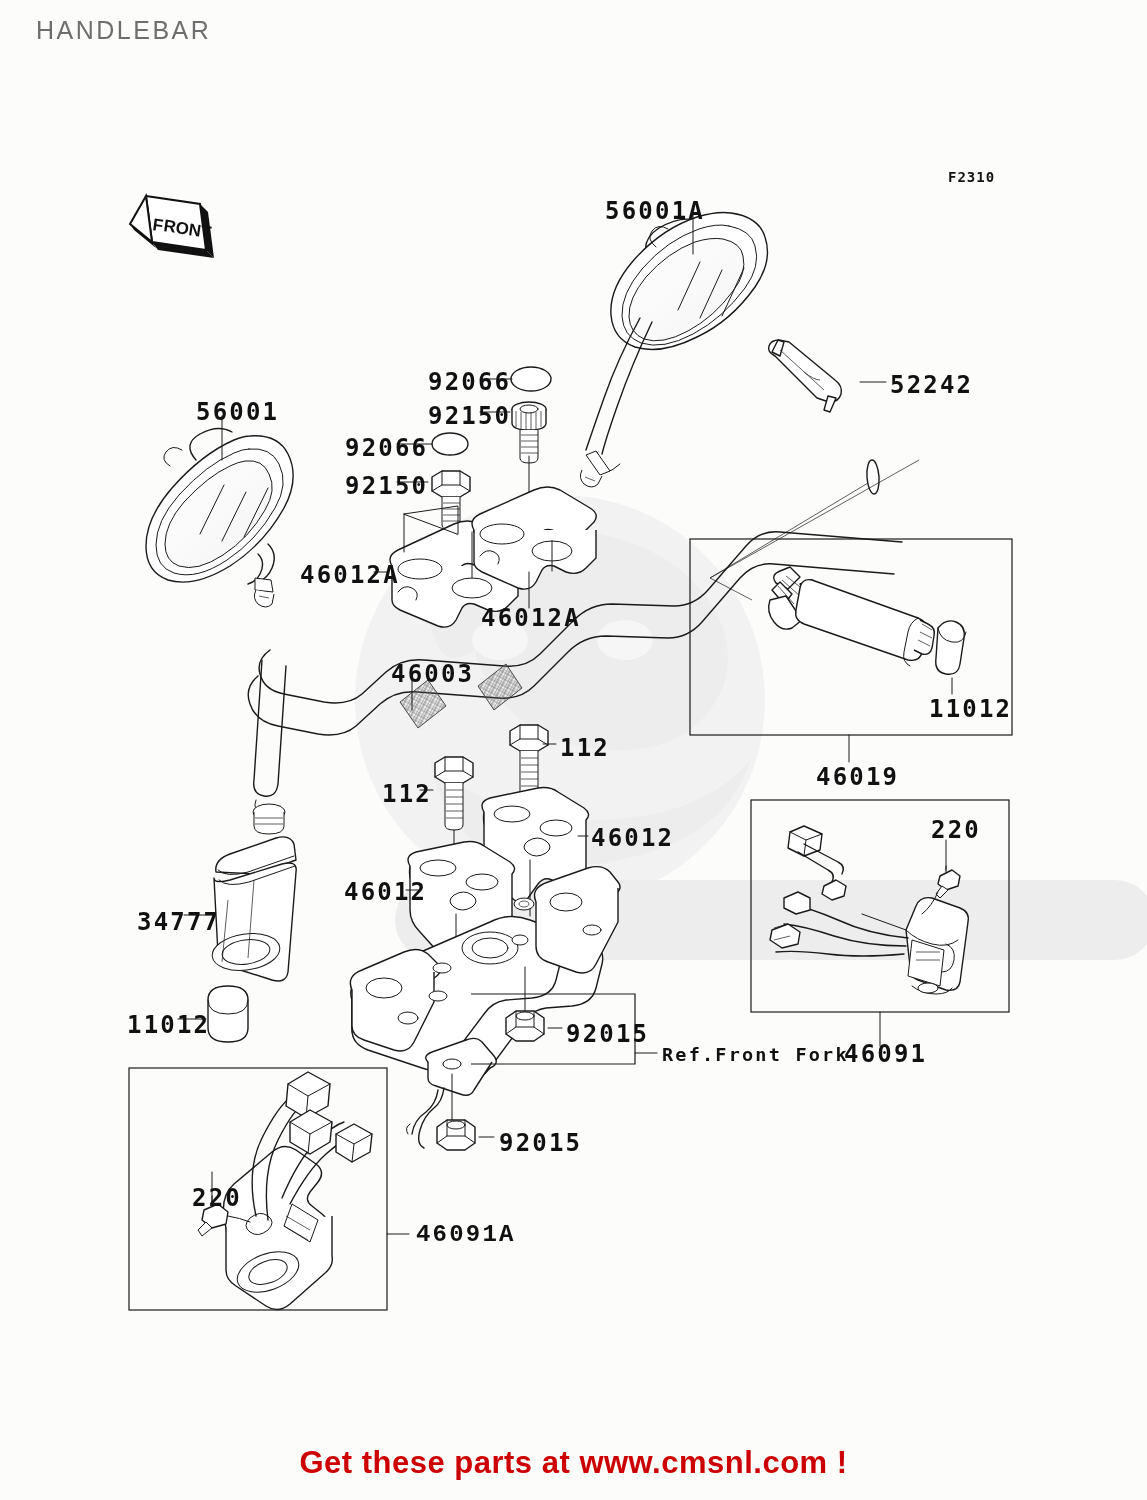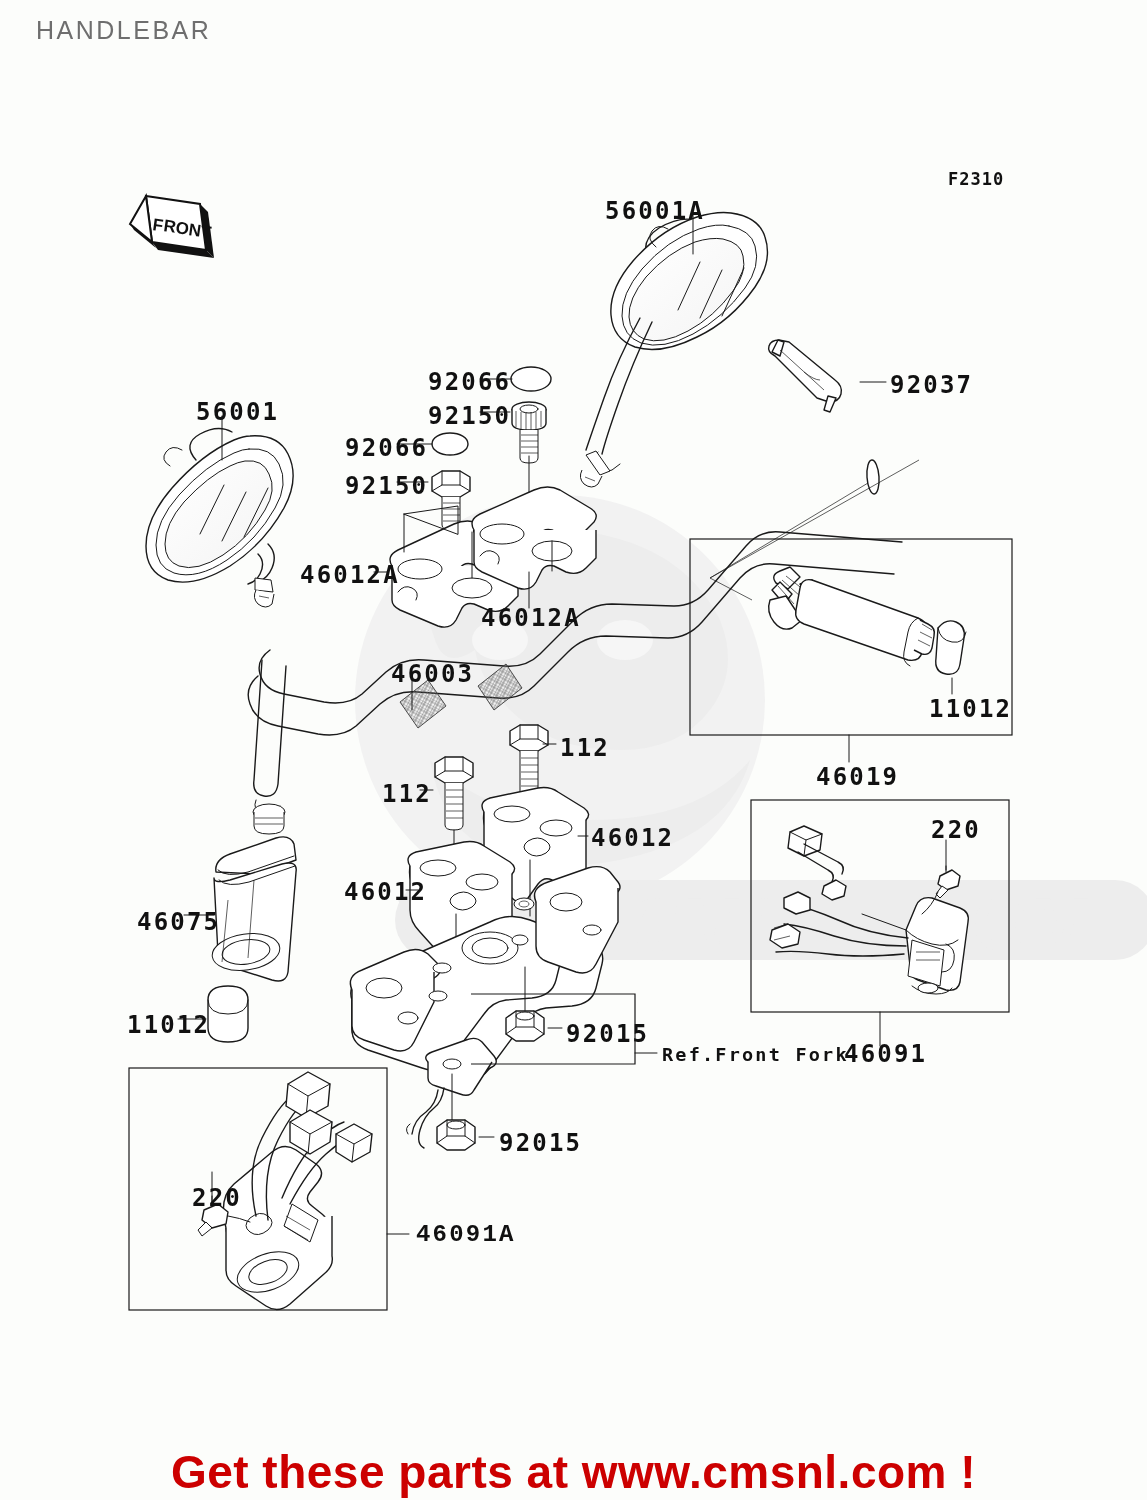--- a/index.html
+++ b/index.html
@@ -13,26 +13,26 @@
   #art{position:absolute;left:0;top:0;}
 
   .page-title{
     position:absolute;left:36px;top:16px;
     font-family:"Liberation Sans","DejaVu Sans",sans-serif;
     font-size:25px;letter-spacing:2.5px;color:#6e6e6e;font-weight:400;
     white-space:nowrap;
   }
   .sheet-code{
     position:absolute;left:948px;top:169px;
-    font-size:17px;font-weight:bold;color:#111;letter-spacing:1px;
+    font-size:14px;font-weight:bold;color:#111;letter-spacing:1px;
   }
   .footer-text{
     position:absolute;left:0;top:1445px;width:1147px;text-align:center;
     font-family:"Liberation Sans","DejaVu Sans",sans-serif;
-    font-size:46px;font-weight:bold;color:#cc0000;letter-spacing:0.5px;
+    font-size:31px;font-weight:bold;color:#cc0000;letter-spacing:0.5px;
   }
   .plabel{
     position:absolute;
     font-size:24px;font-weight:bold;color:#111;
     letter-spacing:2.2px;white-space:nowrap;line-height:1;
   }
   .reflabel{
     position:absolute;
     font-size:18.5px;font-weight:bold;color:#111;
     letter-spacing:2.2px;white-space:nowrap;line-height:1;
@@ -425,34 +425,34 @@
       <line x1="212" y1="1202" x2="212" y2="1172" class="lnt"></line>
       <line x1="387" y1="1234" x2="409" y2="1234" class="lnt"></line>
     </g>
 
   </svg>
 
   <div class="page-title">HANDLEBAR</div>
   <div class="sheet-code">F2310</div>
 
   <div class="plabel" style="left:655px;top:199px;transform:translateX(-50%);">56001A</div>
-  <div class="plabel" style="left:890px;top:373px;">92037</div>
+  <div class="plabel" style="left:890px;top:373px;">52242</div>
   <div class="plabel" style="left:428px;top:370px;">92066</div>
   <div class="plabel" style="left:428px;top:404px;">92150</div>
   <div class="plabel" style="left:345px;top:436px;">92066</div>
   <div class="plabel" style="left:345px;top:474px;">92150</div>
   <div class="plabel" style="left:196px;top:400px;">56001</div>
   <div class="plabel" style="left:300px;top:563px;">46012A</div>
   <div class="plabel" style="left:481px;top:606px;">46012A</div>
   <div class="plabel" style="left:391px;top:662px;">46003</div>
   <div class="plabel" style="left:560px;top:736px;">112</div>
   <div class="plabel" style="left:382px;top:782px;">112</div>
   <div class="plabel" style="left:591px;top:826px;">46012</div>
   <div class="plabel" style="left:344px;top:880px;">46012</div>
-  <div class="plabel" style="left:137px;top:910px;">46075</div>
+  <div class="plabel" style="left:137px;top:910px;">34777</div>
   <div class="plabel" style="left:127px;top:1013px;">11012</div>
   <div class="plabel" style="left:929px;top:697px;">11012</div>
   <div class="plabel" style="left:816px;top:765px;">46019</div>
   <div class="plabel" style="left:931px;top:818px;">220</div>
   <div class="plabel" style="left:844px;top:1042px;">46091</div>
   <div class="plabel" style="left:566px;top:1022px;">92015</div>
   <div class="plabel" style="left:499px;top:1131px;">92015</div>
   <div class="plabel" style="left:192px;top:1186px;">220</div>
   <div class="plabel" style="left:416px;top:1223px;font-family:Liberation Mono, monospace;">46091A</div>
 

